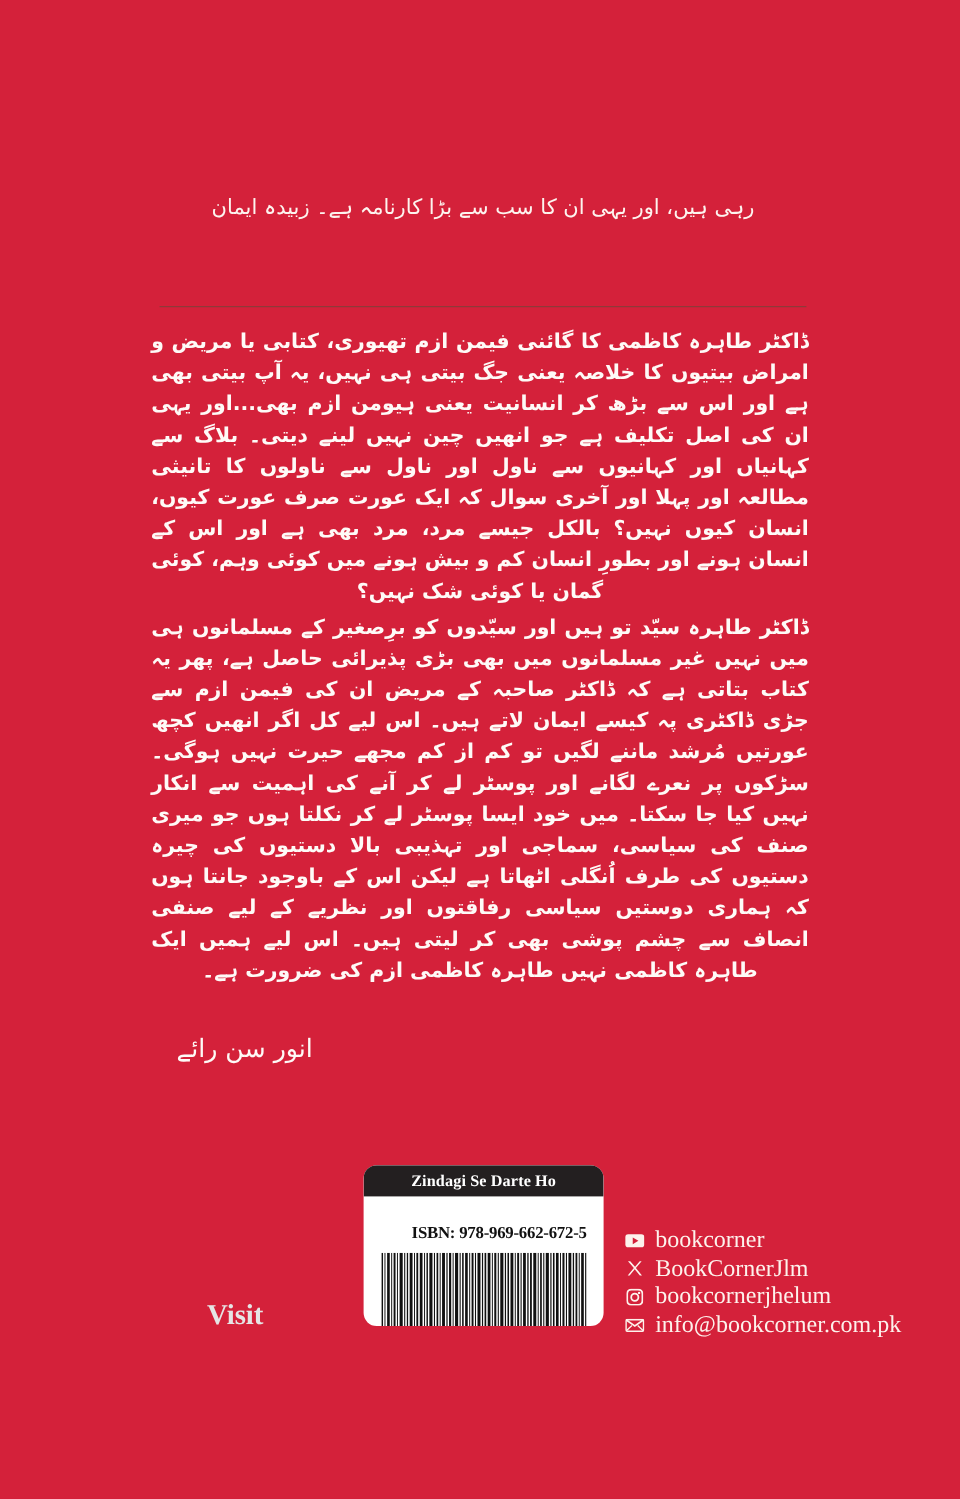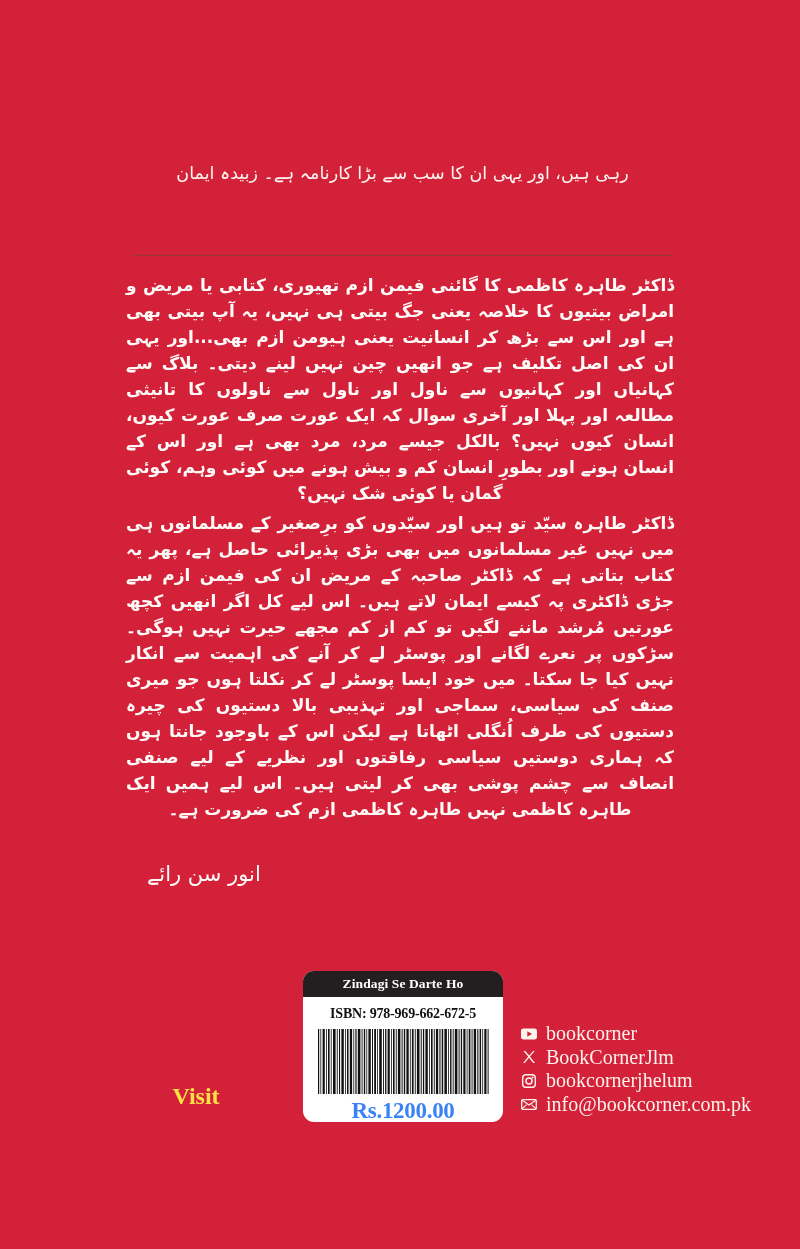--- a/index.html
+++ b/index.html
@@ -85,62 +85,62 @@
     margin-left: 14px;
   }
 
   
   .visit {
     position: absolute;
     left: 96px;
     top: 1081px;
     width: 200px;
     text-align: center;
-    color: #fde047;
+    color: #e5e5e5;
     font-family: "Liberation Serif", "DejaVu Serif", serif;
     font-size: 24px;
     line-height: 31px;
     font-weight: 700;
   }
   .visit .line2 { font-size: 23.5px; }
 
   
   .barcode-card {
     position: absolute;
     left: 303px;
     top: 971px;
     width: 200px;
-    height: 151px;
+    height: 134px;
     background: #ffffff;
     border-radius: 11px;
     overflow: hidden;
     box-shadow: 0 0 0 0 rgba(0,0,0,0);
   }
 
   .barcode-title {
     height: 26px;
     background: #231f20;
     color: #ffffff;
     font-family: "Liberation Serif", "DejaVu Serif", serif;
     font-size: 13.5px;
     font-weight: 700;
     display: flex;
     align-items: center;
     justify-content: center;
     letter-spacing: 0.1px;
   }
 
   .barcode-isbn {
-    text-align: center;
     color: #111111;
     font-family: "Liberation Serif", "DejaVu Serif", serif;
     font-size: 14px;
     font-weight: 700;
-    margin-top: 9px;
+    margin-top: 24px;
     letter-spacing: -0.2px;
+    padding-left: 40px;
   }
 
   .barcode-bars {
     margin: 7px auto 0 auto;
     width: 172px;
     height: 65px;
     display: block;
   }
 
   .barcode-price {

